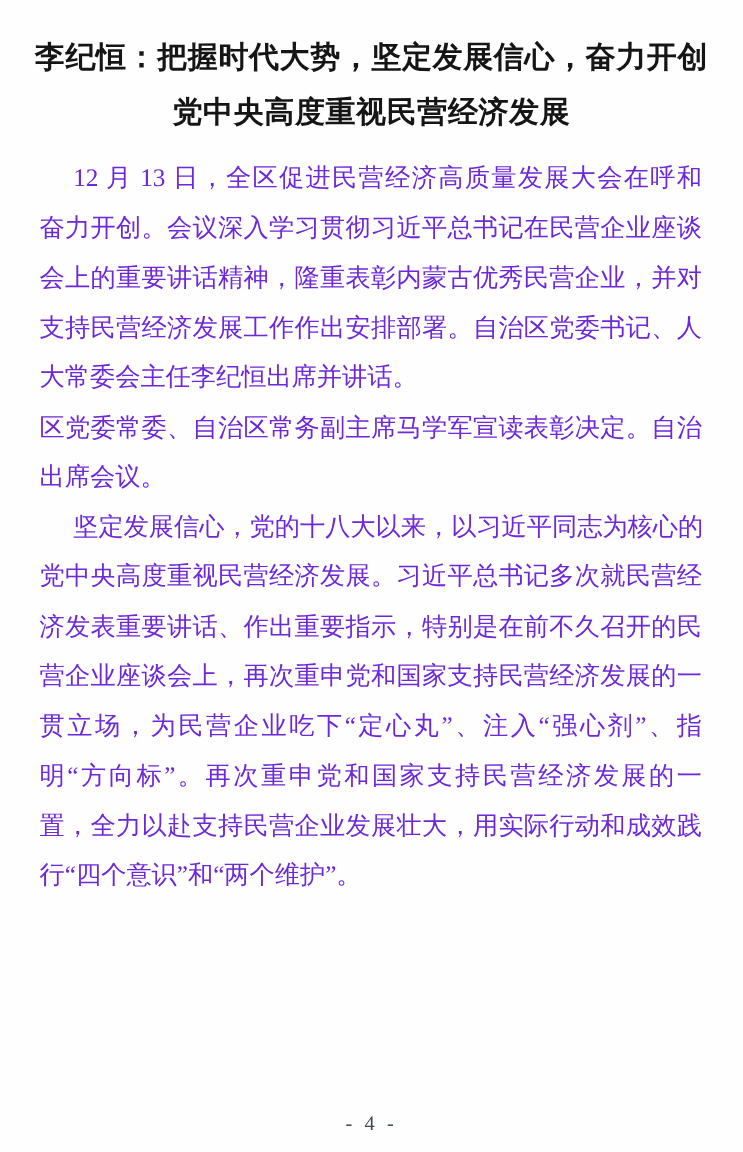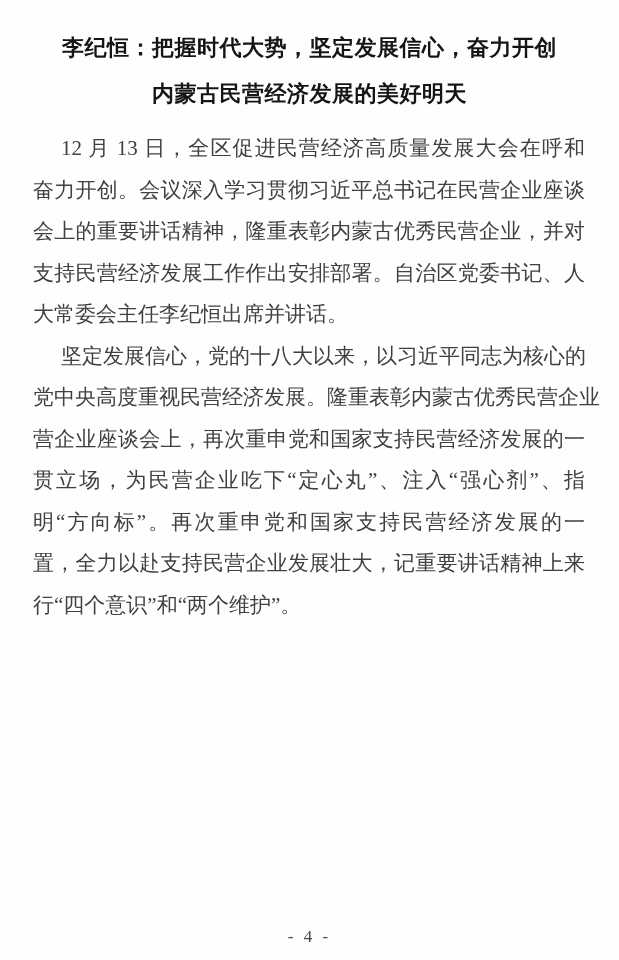--- a/index.html
+++ b/index.html
@@ -10,31 +10,31 @@
     height: 960px;
     background: #fefefe;
     overflow: hidden;
     font-family: "Liberation Serif", "DejaVu Serif", serif;
   }
   .title {
     margin-top: 25px;
     text-align: center;
     font-family: "Liberation Sans", "DejaVu Sans", sans-serif;
     font-weight: bold;
-    font-size: 22px;
+    font-size: 25px;
     line-height: 46px;
     color: #151515;
     letter-spacing: 0.5px;
   }
   .title-line { text-align: center; }
   .doc-body {
     margin: 11px 34px 0 33px;
     font-size: 21px;
     line-height: 41.5px;
-    color: #404040;
+    color: #6d28d9;
   }
   .para { margin: 0; }
   .line {
     text-align: justify;
     text-align-last: justify;
     white-space: nowrap;
   }
   .line.first { text-indent: 28px; }
   .line.last {
     text-align-last: left;
@@ -52,43 +52,46 @@
     font-family: "Liberation Serif", "DejaVu Serif", serif;
   }
 </style>
 </head>
 <body>
 
 <div class="page">
 
   <div class="title">
     <div class="title-line">李纪恒：把握时代大势，坚定发展信心，奋力开创</div>
-    <div class="title-line">内蒙古民营经济发展的美好明天</div>
+    <div class="title-line">党中央高度重视民营经济发展</div>
   </div>
 
   <div class="doc-body">
 
     <div class="para">
       <div class="line first">12 月 13 日，全区促进民营经济高质量发展大会在呼和</div>
       <div class="line">奋力开创。会议深入学习贯彻习近平总书记在民营企业座谈</div>
       <div class="line">会上的重要讲话精神，隆重表彰内蒙古优秀民营企业，并对</div>
       <div class="line">支持民营经济发展工作作出安排部署。自治区党委书记、人</div>
       <div class="line last">大常委会主任李纪恒出席并讲话。</div>
     </div>
 
     <div class="para">
+      <div class="line">区党委常委、自治区常务副主席马学军宣读表彰决定。自治</div>
+      <div class="line last">出席会议。</div>
     </div>
 
     <div class="para">
       <div class="line first">坚定发展信心，党的十八大以来，以习近平同志为核心的</div>
-      <div class="line">党中央高度重视民营经济发展。隆重表彰内蒙古优秀民营企业</div>
+      <div class="line">党中央高度重视民营经济发展。习近平总书记多次就民营经</div>
+      <div class="line">济发表重要讲话、作出重要指示，特别是在前不久召开的民</div>
       <div class="line">营企业座谈会上，再次重申党和国家支持民营经济发展的一</div>
       <div class="line">贯立场，为民营企业吃下“定心丸”、注入“强心剂”、指</div>
       <div class="line">明“方向标”。再次重申党和国家支持民营经济发展的一</div>
-      <div class="line">置，全力以赴支持民营企业发展壮大，记重要讲话精神上来</div>
+      <div class="line">置，全力以赴支持民营企业发展壮大，用实际行动和成效践</div>
       <div class="line last">行“四个意识”和“两个维护”。</div>
     </div>
 
   </div>
 
   <div class="footer">- 4 -</div>
 
 </div>
 
 </body></html>

